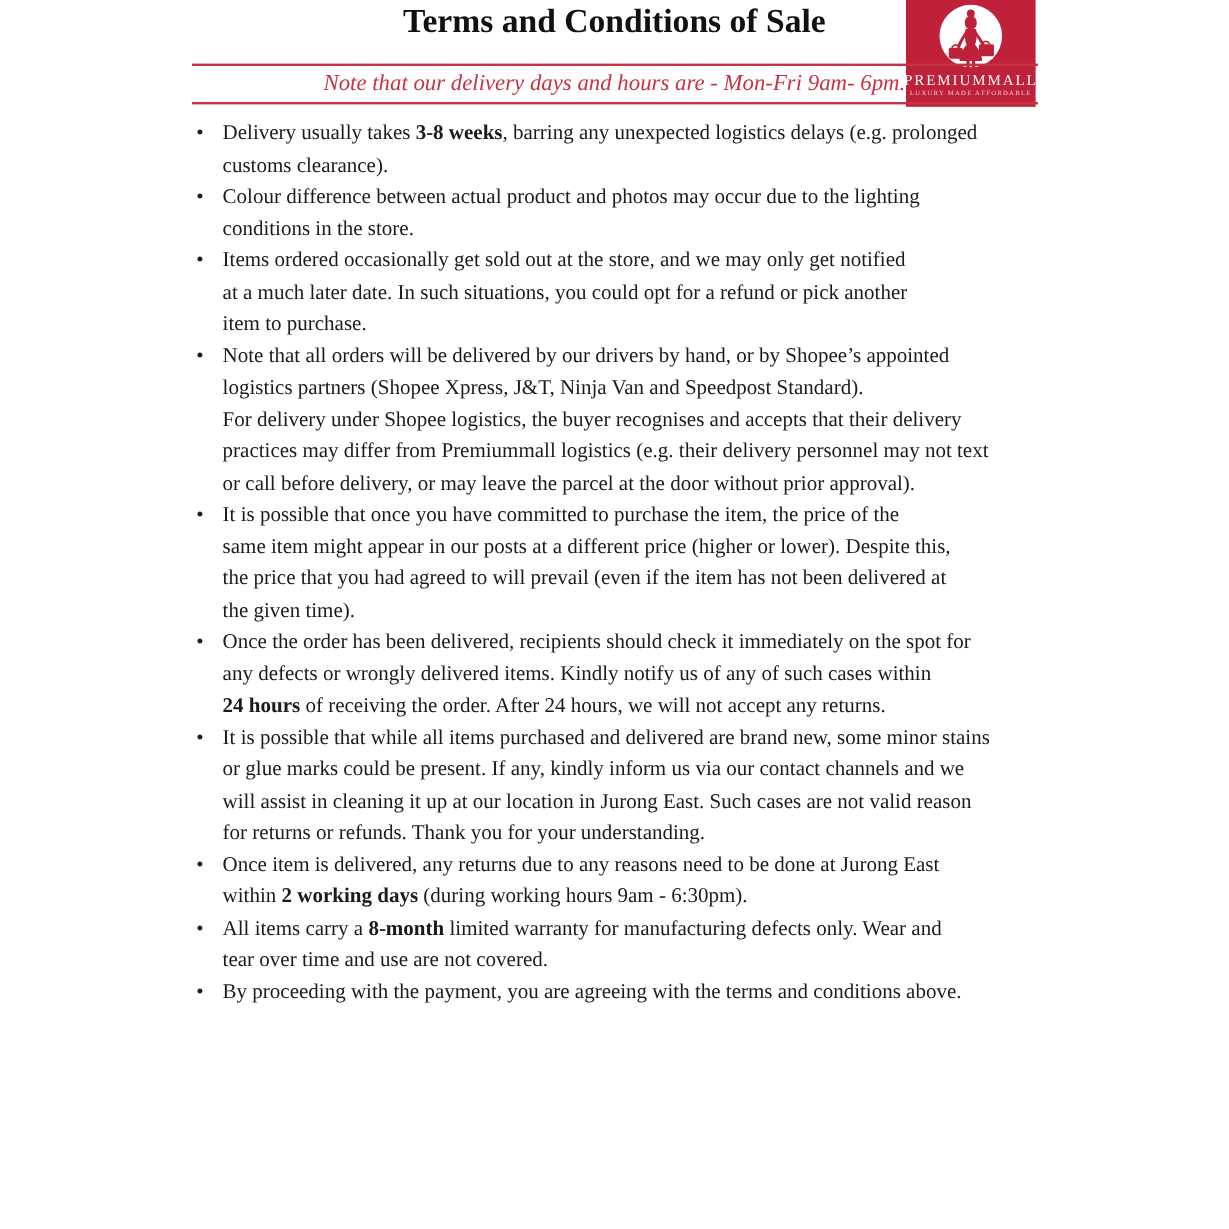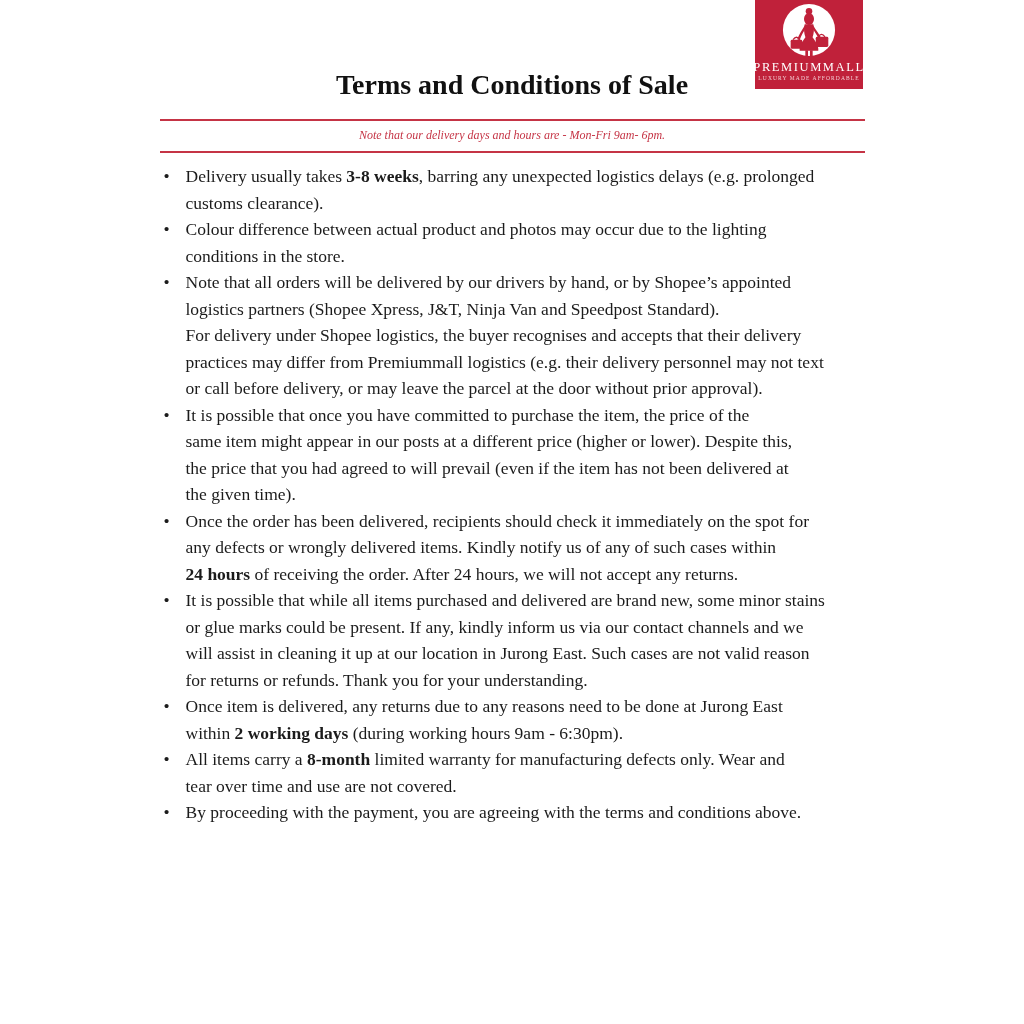--- a/index.html
+++ b/index.html
@@ -18,33 +18,33 @@
   .logo-brand{
     color:#ffffff;font-size:12.5px;letter-spacing:1.6px;line-height:13px;
     margin-top:2px;white-space:nowrap;
   }
   .logo-tagline{
     color:#f3cdd3;font-size:5.5px;letter-spacing:1.1px;line-height:7px;
     margin-top:1px;white-space:nowrap;
   }
   
   .title{
-    padding-top:66px;text-align:center;font-weight:bold;font-size:28px;line-height:38px;
+    text-align:center;font-weight:bold;font-size:28px;line-height:38px;
     color:#111111;
   }
   
   .note-band{
     margin-top:15px;
     border-top:2px solid var(--accent,#c53445);
     border-bottom:2px solid var(--accent,#c53445);
     padding:2px 0 3px 0;
     text-align:center;
   }
   .note-text{
-    color:var(--accent,#c53445);font-style:italic;font-size:12px;line-height:25px;
+    color:var(--accent,#c53445);font-style:italic;font-size:19px;line-height:25px;
   }
   
   .terms{
     list-style:none;margin:10px 0 0 0;padding:0;
   }
   .terms li{
     position:relative;padding-left:26px;margin:0;
     font-size:17.5px;line-height:26.5px;white-space:pre-wrap;
   }
   .terms li::before{
@@ -79,20 +79,23 @@
 <div class="page">
   <div class="title">Terms and Conditions of Sale</div>
   <div class="note-band">
     <span class="note-text">Note that our delivery days and hours are - Mon-Fri 9am- 6pm.</span>
   </div>
   <ul class="terms" id="terms">
       <li><span>Delivery usually takes </span><span class="bold">3-8 weeks</span><span>, barring any unexpected logistics delays (e.g. prolonged
 customs clearance).</span></li>
       <li><span>Colour difference between actual product and photos may occur due to the lighting
 conditions in the store.</span></li>
+      <li><span>Items ordered occasionally get sold out at the store, and we may only get notified
+at a much later date. In such situations, you could opt for a refund or pick another
+item to purchase.</span></li>
       <li><span>Note that all orders will be delivered by our drivers by hand, or by Shopee’s appointed
 logistics partners (Shopee Xpress, J&amp;T, Ninja Van and Speedpost Standard).
 For delivery under Shopee logistics, the buyer recognises and accepts that their delivery
 practices may differ from Premiummall logistics (e.g. their delivery personnel may not text
 or call before delivery, or may leave the parcel at the door without prior approval).</span></li>
       <li><span>It is possible that once you have committed to purchase the item, the price of the
 same item might appear in our posts at a different price (higher or lower). Despite this,
 the price that you had agreed to will prevail (even if the item has not been delivered at
 the given time).</span></li>
       <li><span>Once the order has been delivered, recipients should check it immediately on the spot for

